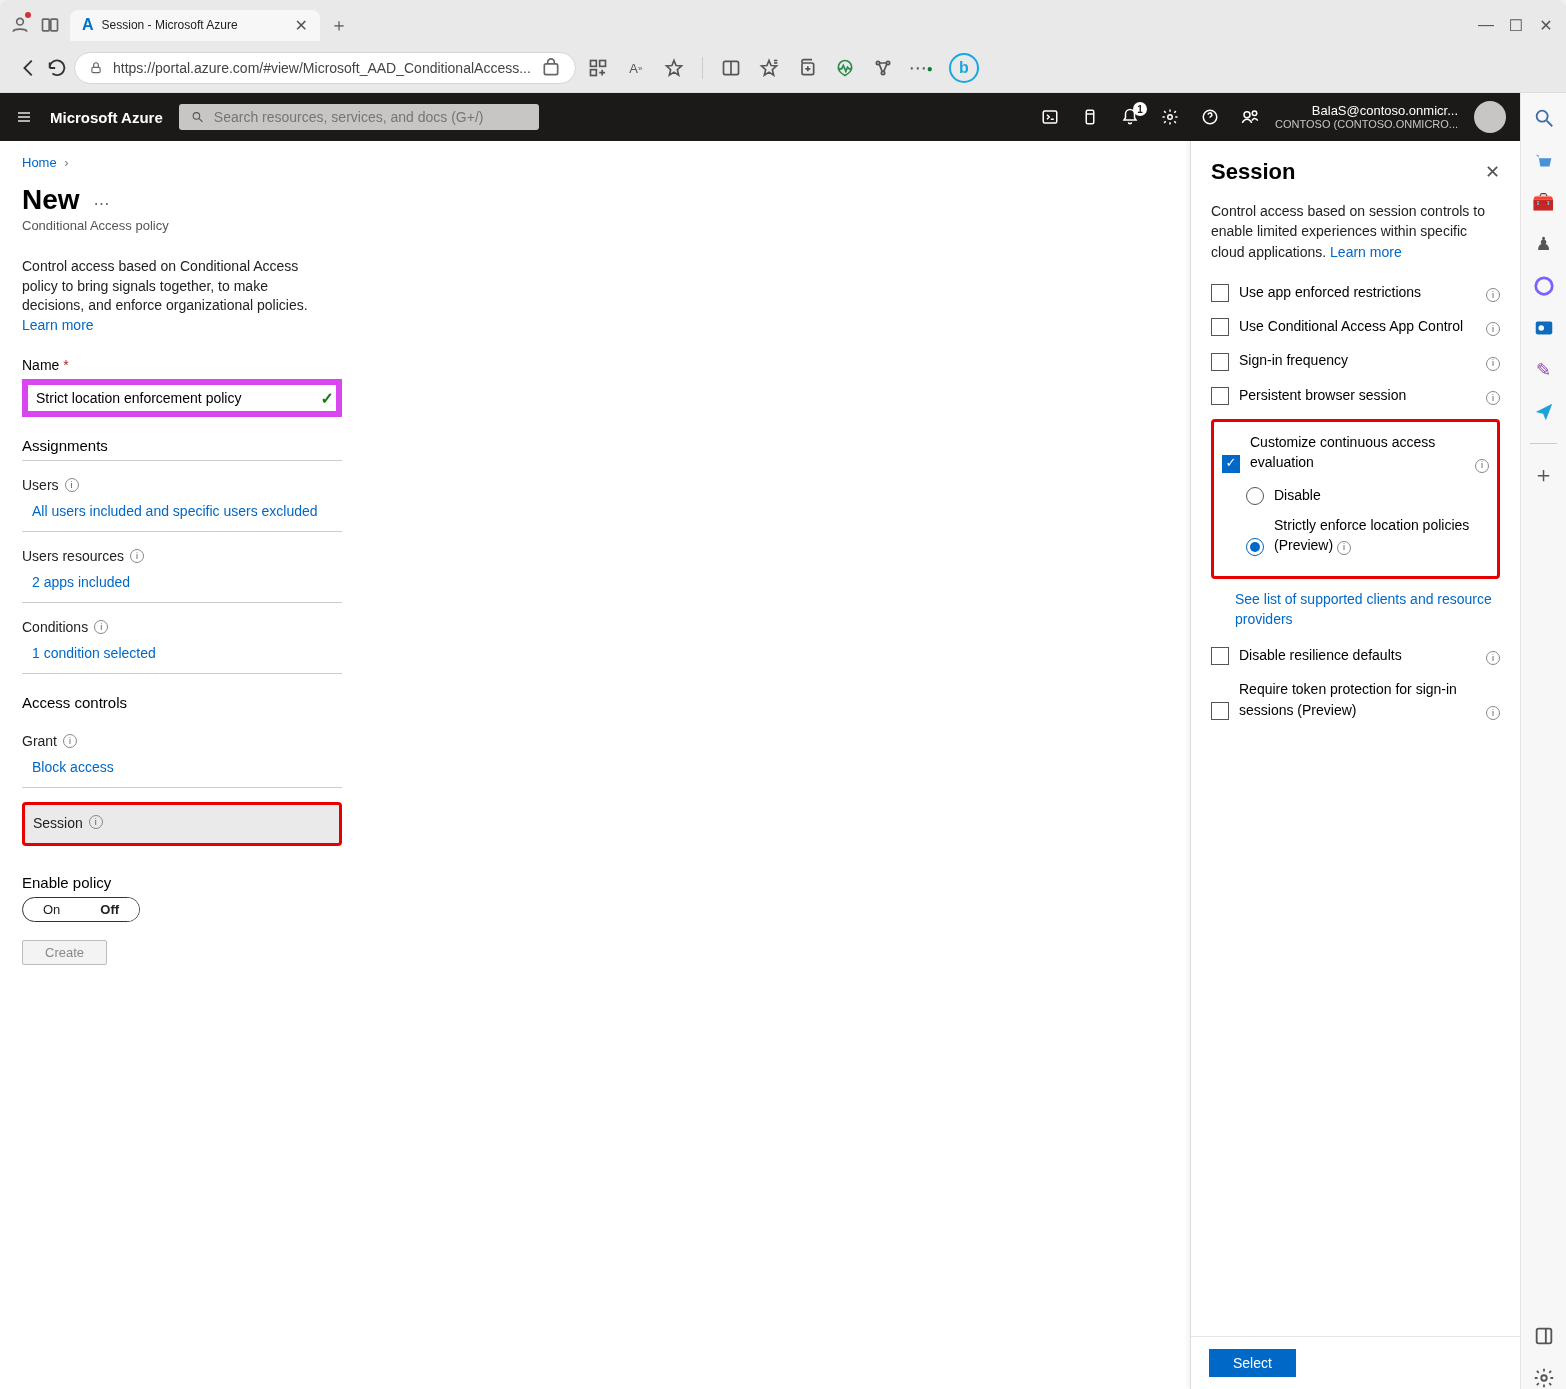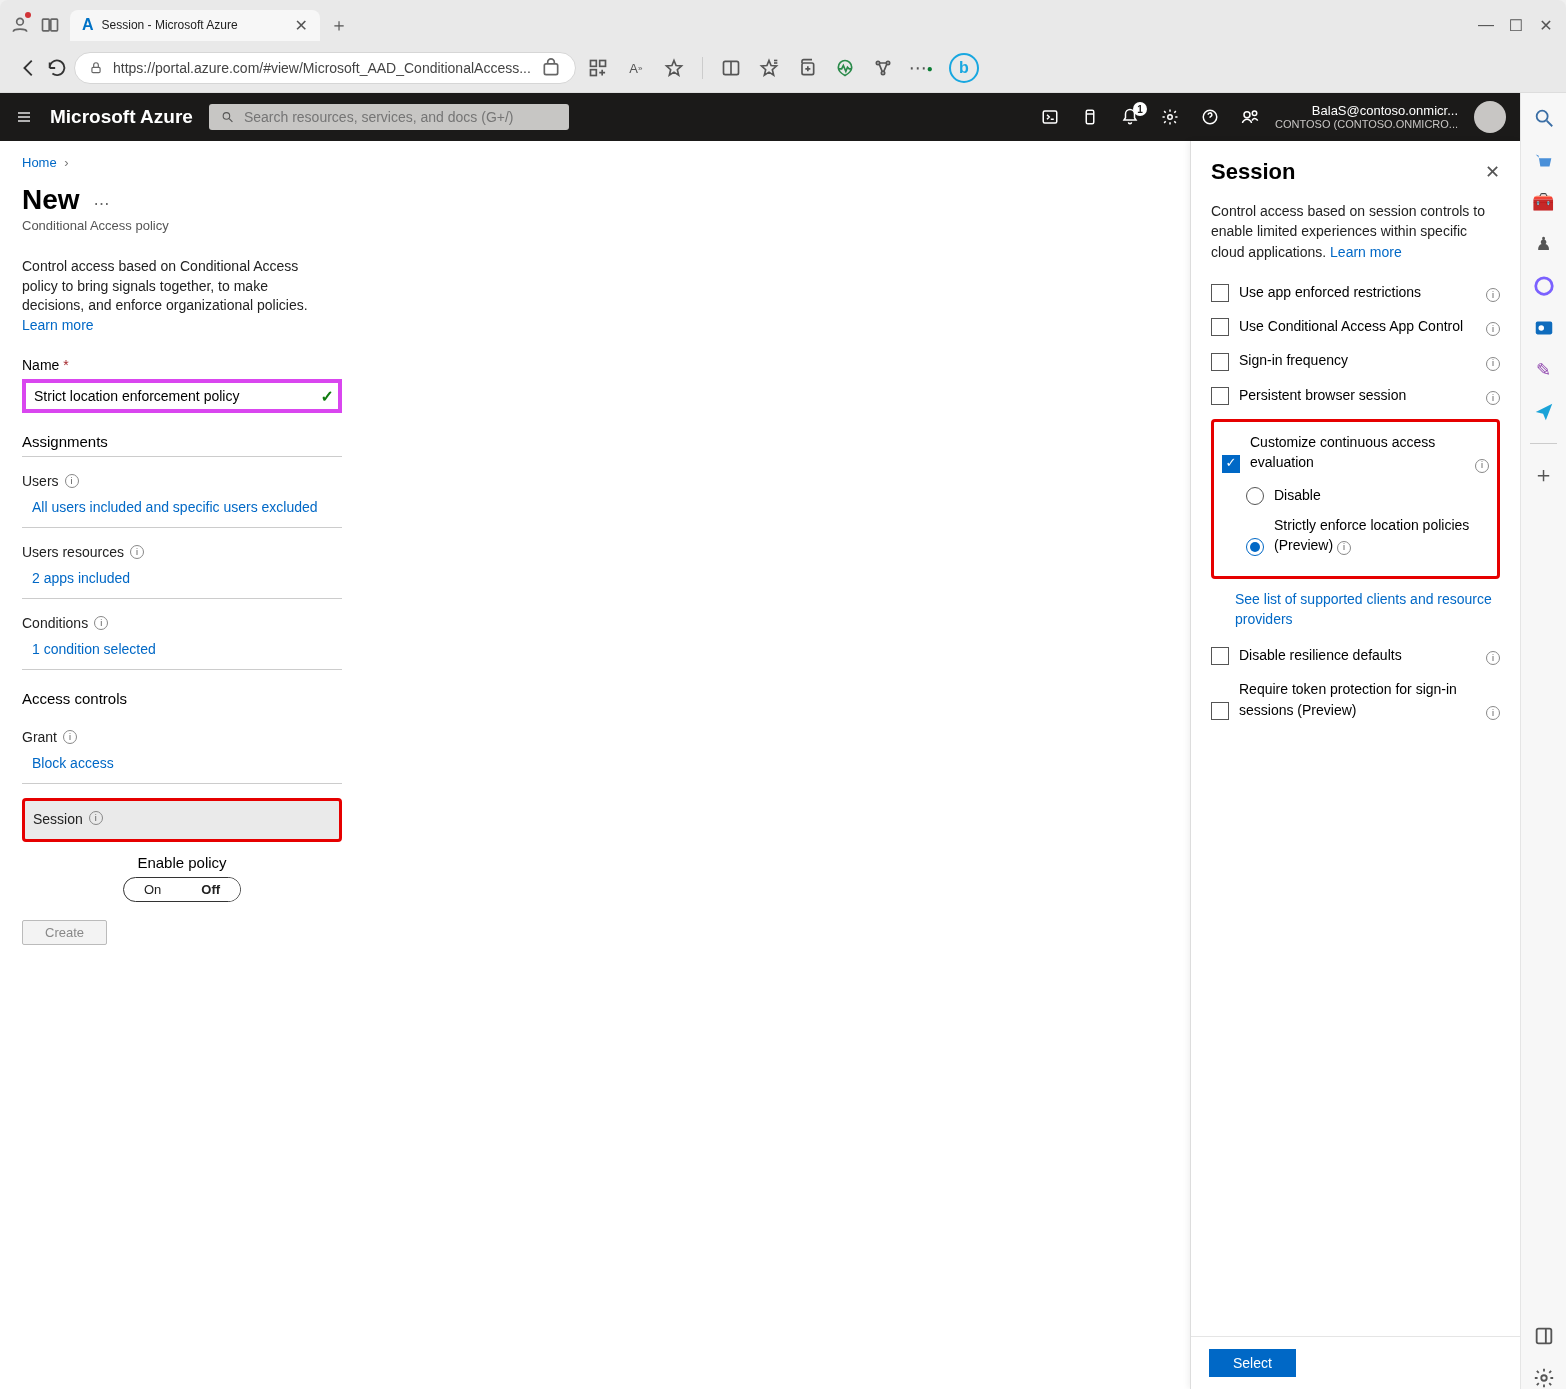--- a/index.html
+++ b/index.html
@@ -27,21 +27,21 @@
   .app-frame { flex:1; display:flex; background:#fff; border-top:1px solid #ddd; min-height:0;}
   .edge-sidebar { width:46px; background:#f7f7f7; border-left:1px solid #e5e5e5; display:flex; flex-direction:column; align-items:center; gap:20px; padding-top:14px;}
   .edge-sidebar .eicon { width:22px; height:22px; color:#555; display:flex; align-items:center; justify-content:center; font-size:18px;}
   .edge-sidebar .spacer { flex:1; }
   .edge-sidebar .divider { height:1px; width:60%; background:#ccc;}
 
   .azure-root { flex:1; display:flex; flex-direction:column; min-width:0; }
 
   
   .az-top { height:48px; background:#1b1a19; color:#fff; display:flex; align-items:center; padding:0 14px; gap:16px;}
-  .az-brand { font-size:19px; font-weight:600; white-space:nowrap;}
+  .az-brand { font-size:15px; font-weight:600; white-space:nowrap;}
   .az-search { flex:0 0 360px; display:flex; align-items:center; gap:10px; background:#c7c6c4; border-radius:3px; padding:5px 12px; color:#323130;}
   .az-search input { border:none; background:transparent; outline:none; font-size:14px; width:100%; color:#323130;}
   .az-top-spacer { flex:1;}
   .az-icons { display:flex; align-items:center; gap:22px; font-size:17px;}
   .az-bell { position:relative;}
   .az-bell .badge { position:absolute; top:-6px; right:-8px; background:#fff; color:#1b1a19; border-radius:50%; font-size:10px; width:14px; height:14px; display:flex; align-items:center; justify-content:center; font-weight:bold;}
   .az-account { text-align:right; font-size:12px; line-height:1.2;}
   .az-account .u { font-size:13px;}
   .az-account .t { color:#c8c6c4; font-size:11px;}
   .az-avatar { width:32px; height:32px; background:#c8c6c4; border-radius:50%; }
@@ -55,35 +55,35 @@
   .crumb .sep { color:#777; margin:0 4px;}
   .page-title-row { display:flex; align-items:baseline; gap:14px; margin-top:14px;}
   .page-title { font-size:28px; font-weight:600;}
   .page-sub { font-size:13px; color:#555; margin-top:2px;}
   .intro { font-size:14px; color:#222; margin-top:24px; max-width:300px; line-height:1.4;}
   .link { color:#0068c6; text-decoration:none;}
 
   .form { max-width:320px; margin-top:22px;}
   .field-label { font-size:14px; margin-bottom:6px;}
   .req { color:#a4262c;}
-  .text-input { width:100%; border:4px solid #d946ef; padding:5px 8px; font-size:14px; position:relative;}
+  .text-input { width:100%; border:6px solid #d946ef; padding:5px 8px; font-size:14px; position:relative;}
   .input-wrap { position:relative;}
   .input-check { position:absolute; right:8px; top:50%; transform:translateY(-50%); color:#107c10; font-weight:bold;}
 
   .section-h { border-bottom:1px solid #ccc; padding-bottom:6px; margin-top:20px; font-size:15px;}
   .setting { margin-top:16px; border-bottom:1px solid #ccc; padding-bottom:12px;}
   .setting .label { font-size:14px; color:#222; display:flex; align-items:center; gap:6px;}
   .setting .value { color:#0068c6; font-size:14px; margin-top:10px; margin-left:10px; cursor:pointer;}
   .info-i { width:14px; height:14px; border:1px solid #888; border-radius:50%; display:inline-flex; align-items:center; justify-content:center; font-size:9px; color:#555;}
 
   .hl-box { border:3px solid #e60000; border-radius:4px; padding:10px 8px 12px 8px; background:#eaeaea;}
   .hl-box .label { color:#222; font-size:14px; display:flex; gap:6px;}
   .hl-box .value { color:#0068c6; font-size:14px; margin-top:14px; margin-left:6px;}
 
-  .enable-row { margin-top:12px;text-align:center;}
+  .enable-row { margin-top:28px;}
   .toggle3 { display:inline-flex; border:1px solid #333; border-radius:14px; overflow:hidden; margin-top:6px;}
   .toggle3 .seg { padding:4px 20px; font-size:13px; color:#222;}
   .toggle3 .seg.sel { background:#fff; font-weight:600;}
 
   .create-btn { margin-top:18px; padding:4px 22px; border:1px solid #bbb; background:#f3f3f3; color:#888; border-radius:2px; font-size:13px;}
 
   
   .side-panel { width:330px; border-left:1px solid #ddd; display:flex; flex-direction:column; box-shadow:-2px 0 6px rgba(0,0,0,.06);}
   .sp-head { display:flex; align-items:center; justify-content:space-between; padding:18px 20px 10px 20px;}
   .sp-head h2 { font-size:22px; font-weight:600;}

